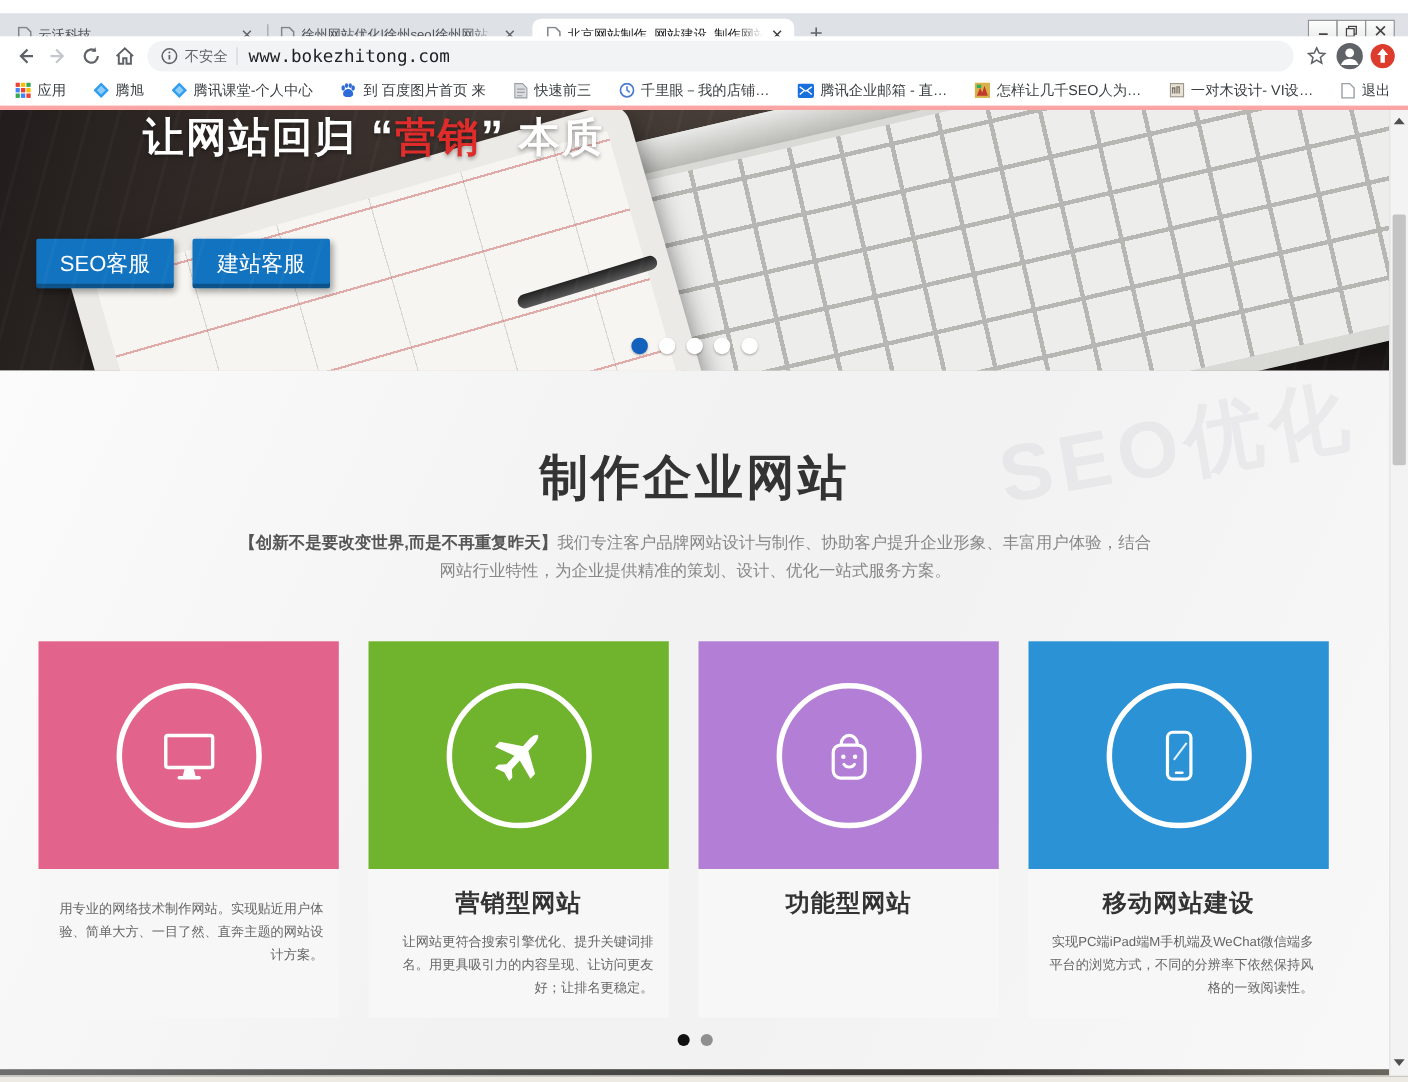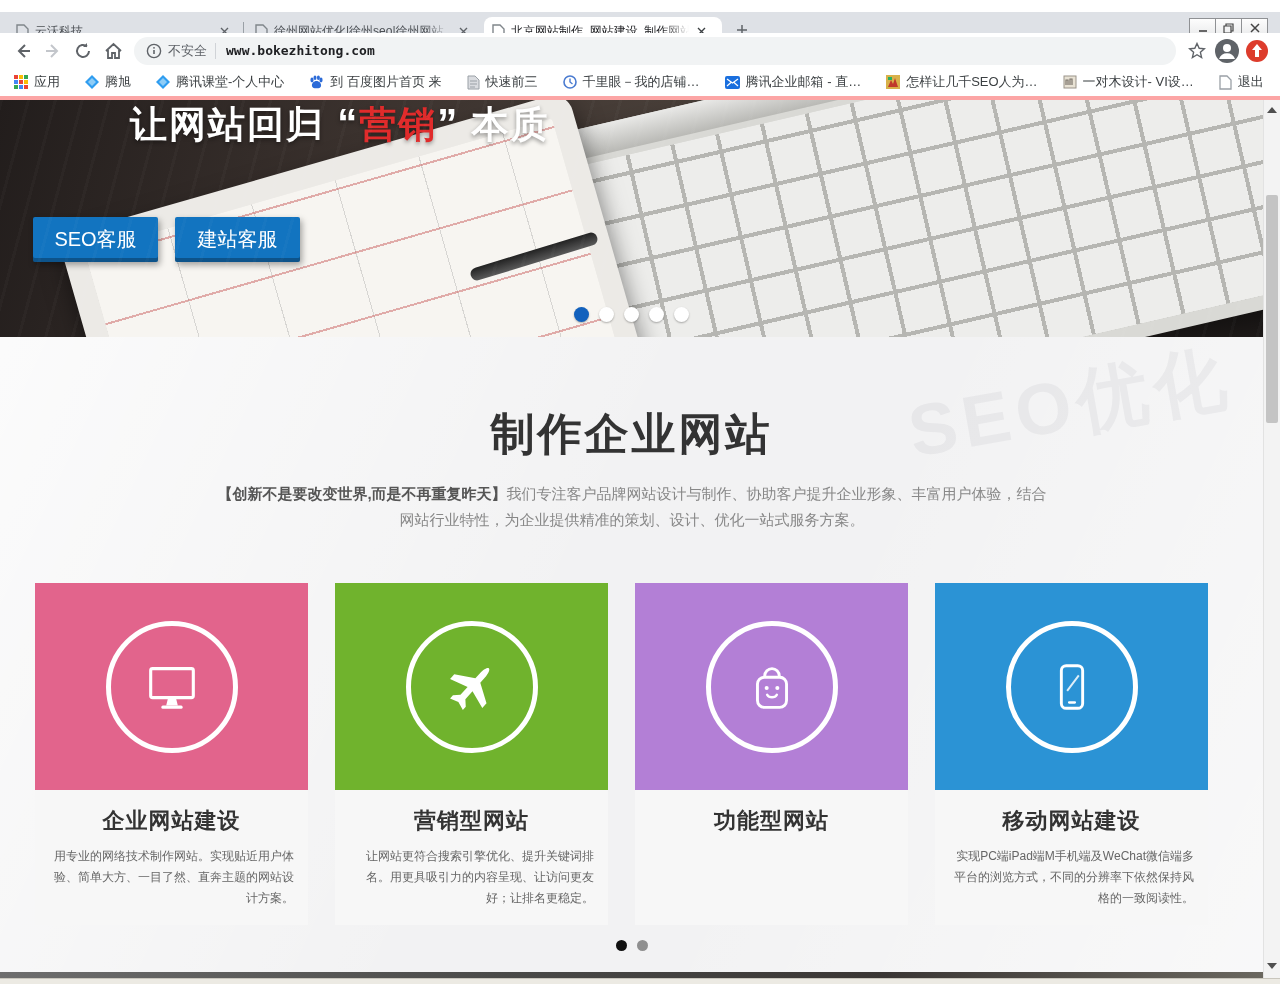--- a/index.html
+++ b/index.html
@@ -6,34 +6,34 @@
   *{box-sizing:border-box;font-family:"Liberation Sans","DejaVu Sans",sans-serif;}
   .screen{position:relative;width:1280px;height:984px;background:#fff;overflow:hidden;}
 
   
   .tabstrip{position:absolute;left:0;top:12px;width:1280px;height:33px;background:#dee1e6;}
   .tab{position:absolute;bottom:0;height:28px;display:flex;align-items:center;padding:0 8px;font-size:12px;color:#4b4f54;}
   .tab .tab-title{flex:1;overflow:hidden;white-space:nowrap;max-width:178px;
     -webkit-mask-image:linear-gradient(90deg,#000 85%,transparent);mask-image:linear-gradient(90deg,#000 85%,transparent);}
   .tab-close{width:16px;height:16px;display:flex;align-items:center;justify-content:center;border-radius:8px;color:#5f6368;font-size:13px;margin-left:4px;}
   .tab.inactive{width:232px;}
-  .tab.active{width:238px;background:#fff;border-radius:8px 8px 0 0;color:#202124;}
+  .tab.active{width:238px;background:#fff;border-radius:8px 8px 0 0;color:#202124;justify-content:flex-end;}
   .tab-sep{position:absolute;bottom:8px;width:1px;height:15px;background:#9aa0a6;}
   .tab-favicon{margin-right:6px;flex:0 0 auto;display:flex;}
   .newtab-btn{position:absolute;left:731px;top:7px;width:22px;height:22px;display:flex;align-items:center;justify-content:center;border-radius:11px;}
   .win-controls{position:absolute;right:12px;top:6px;display:flex;}
   .win-btn{width:27px;height:20px;border:1px solid #8f9194;background:linear-gradient(#fdfdfd,#e9eaeb);display:flex;align-items:center;justify-content:center;margin-left:-1px;}
 
   
   .toolbar{position:absolute;left:0;top:33px;width:1280px;height:35px;background:#fff;display:flex;align-items:center;padding:0 8px;}
   .nav-btn{width:30px;height:30px;display:flex;align-items:center;justify-content:center;border-radius:15px;flex:0 0 auto;}
   .omnibox{flex:1;height:28px;background:#f1f3f4;border-radius:14px;display:flex;align-items:center;padding:0 12px;margin:0 6px;min-width:0;}
   .omni-sec{font-size:13px;color:#5f6368;margin:0 8px 0 6px;}
   .omni-div{width:1px;height:16px;background:#d0d3d7;margin-right:10px;}
-  .omni-url{font-family:"DejaVu Sans Mono","Liberation Mono",monospace;font-size:13px;color:#202124;font-weight:bold;}
+  .omni-url{font-family:"DejaVu Sans Mono","Liberation Mono",monospace;font-size:16px;color:#202124;}
   .toolbar .right-group{display:flex;align-items:center;flex:0 0 auto;}
 
   
   .bookmarks{position:absolute;left:0;top:68px;width:1280px;height:32px;background:#fff;display:flex;align-items:center;padding:0 14px;border-bottom:4px solid #fca5a5;}
   .bm-item{display:flex;align-items:center;margin-right:25px;font-size:13px;color:#3c4043;white-space:nowrap;}
   .bm-item .bm-ic{margin-right:6px;display:flex;}
 
   
   .viewport{position:absolute;left:0;top:100px;width:1263px;height:878px;overflow:hidden;background:#f2f2f2;}
 
@@ -378,21 +378,20 @@
           <div class="card-tile" style="background-color: rgb(226, 100, 140);">
             <div class="card-circle">
               <svg width="62" height="62" viewBox="0 0 64 64">
                   <rect x="10" y="13" width="44" height="30" rx="2" fill="none" stroke="#fff" stroke-width="3.2"></rect>
                   <path d="M28 43l8 0 2 8-12 0z" fill="#fff"></path>
                   <rect x="21" y="51" width="22" height="3.4" rx="1.6" fill="#fff"></rect>
                 </svg>
             </div>
           </div>
           <div class="card-body">
-            <div class="card-title">企业网站建设</div>
             <div class="card-desc">用专业的网络技术制作网站。实现贴近用户体验、简单大方、一目了然、直奔主题的网站设计方案。</div>
           </div>
         </div>
 
         <div class="card">
           <div class="card-tile" style="background-color: rgb(112, 179, 45);">
             <div class="card-circle">
               <svg width="62" height="62" viewBox="0 0 64 64">
                   <g transform="rotate(42 32 32)">
                     <path d="M32 6c2.2 0 3.4 5.5 3.4 9.5V23l19 11.5V41l-19-6v11l5.5 5.5V56L32 53l-8.9 3v-4.5L28.6 46V35l-19 6v-6.5L28.6 23v-7.5C28.6 11.5 29.8 6 32 6z" fill="#fff"></path>

